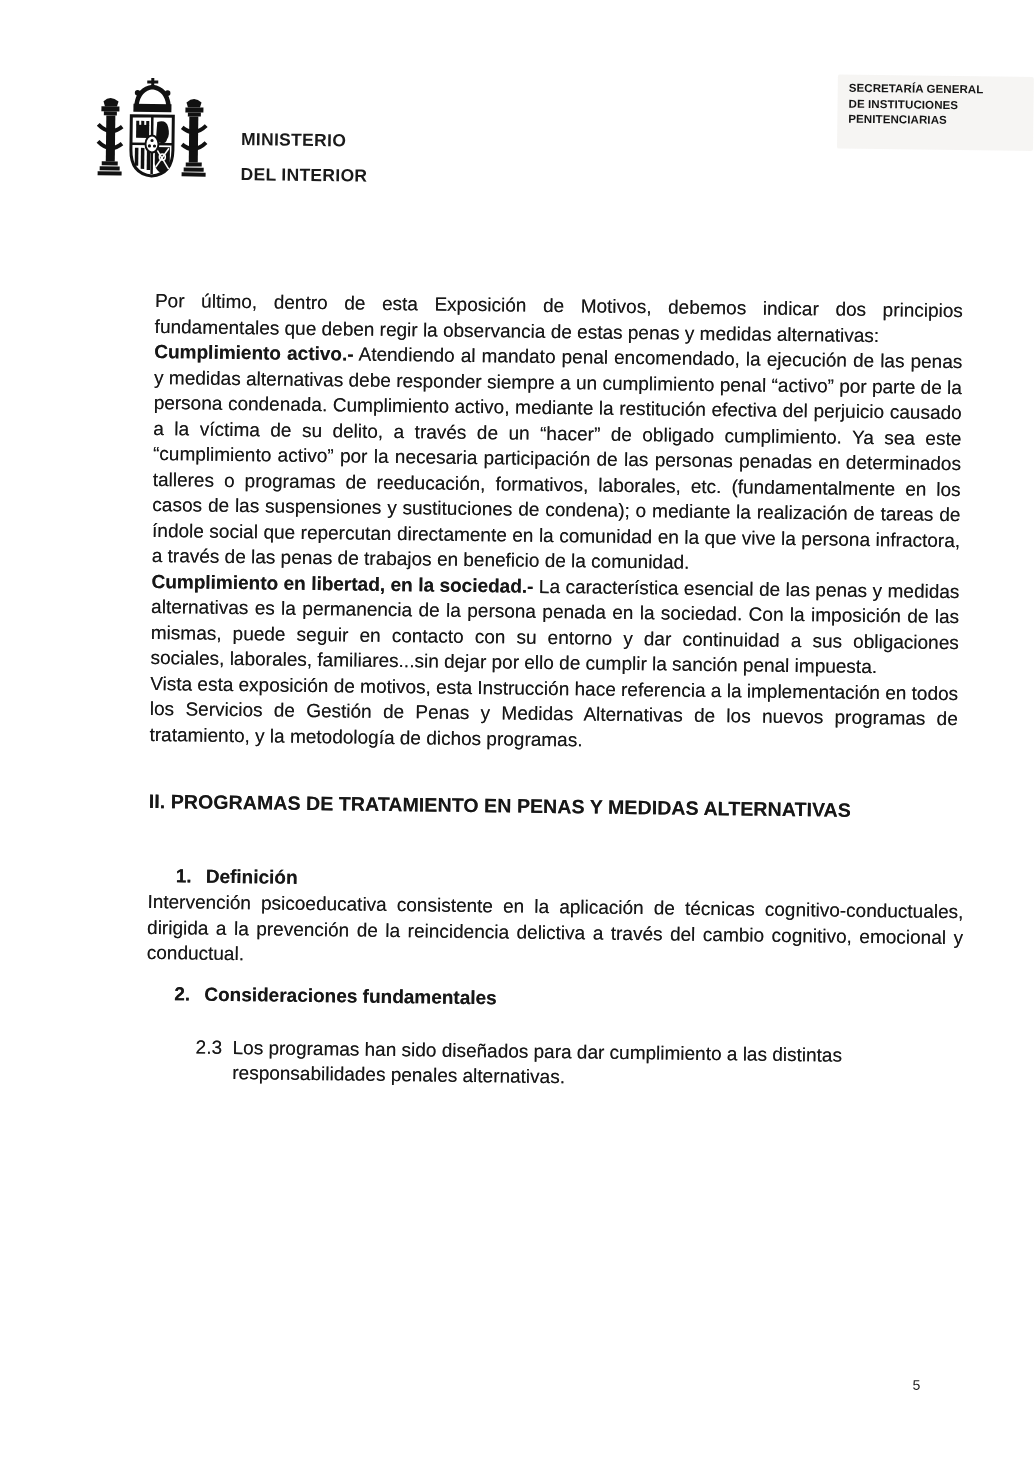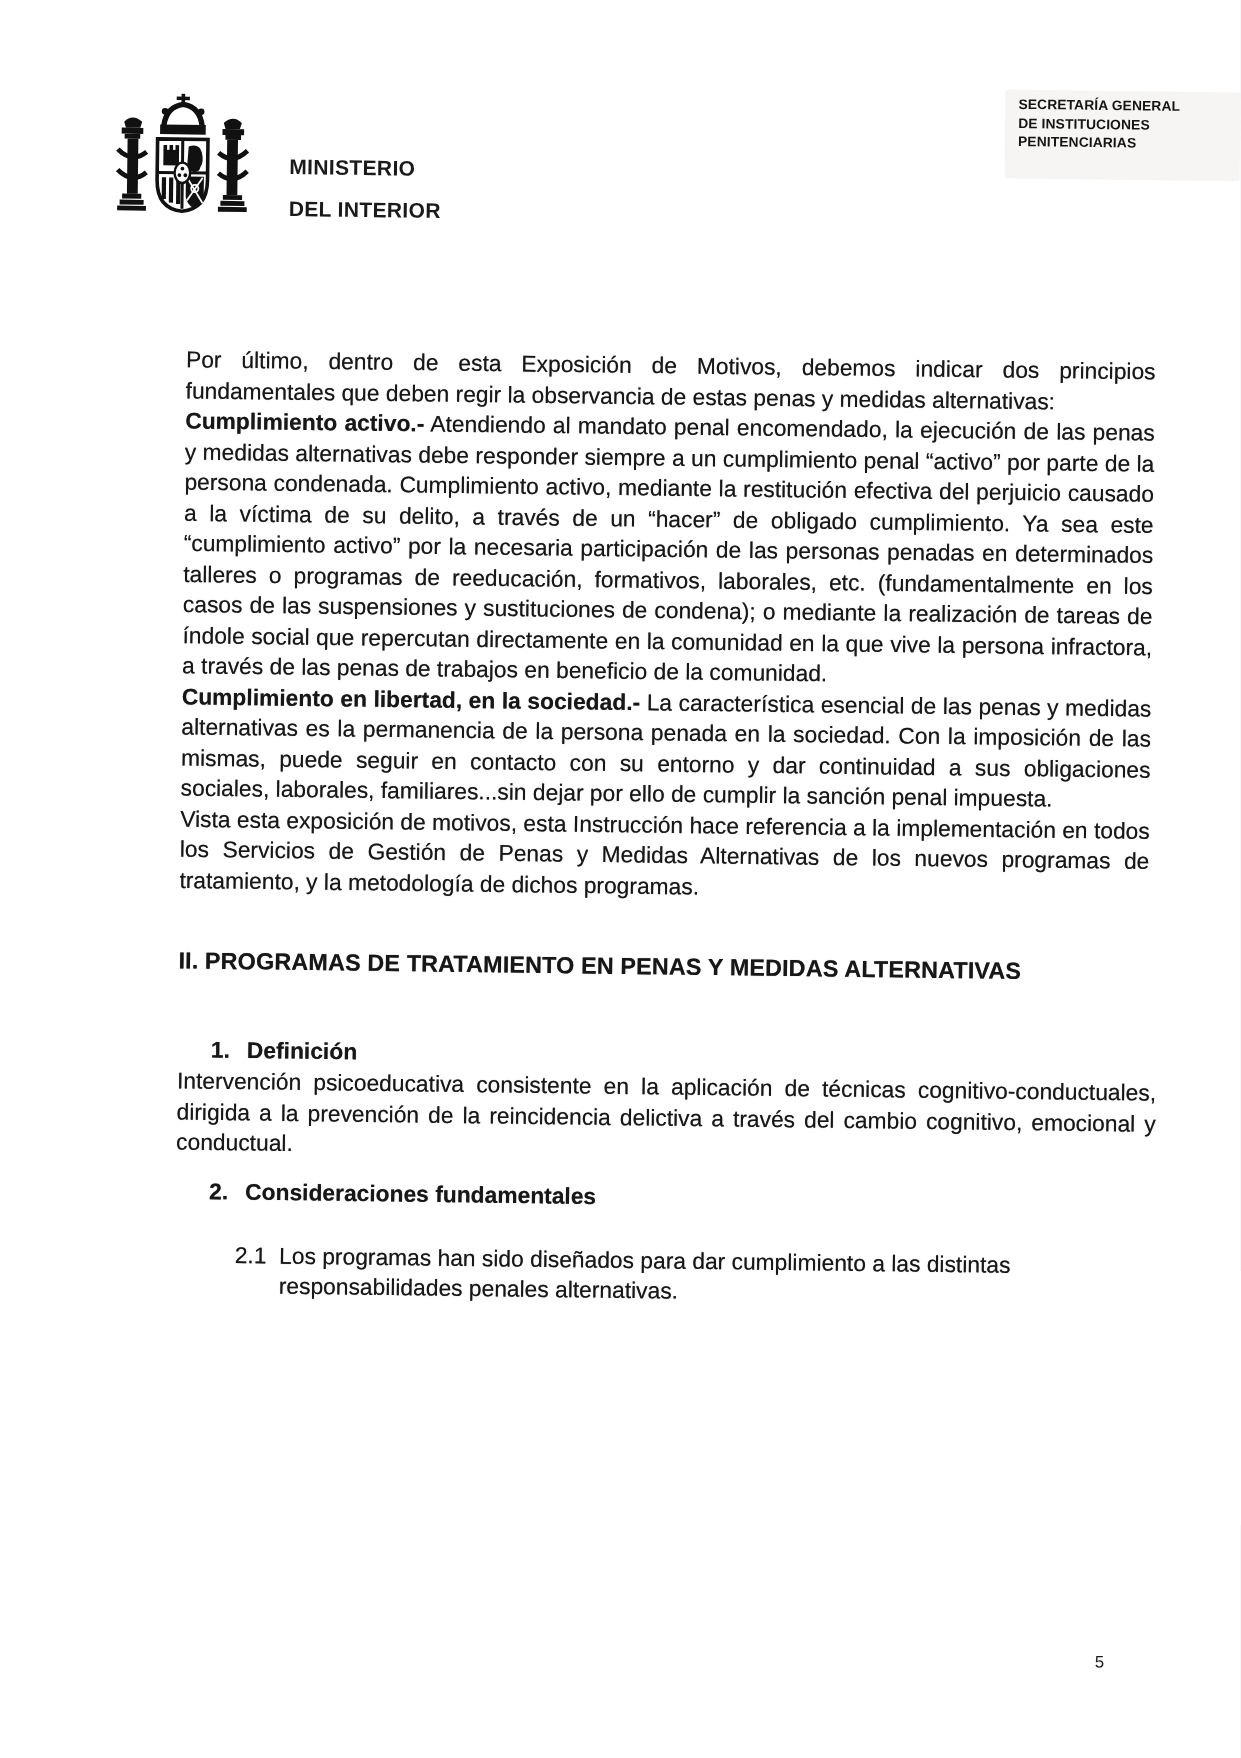--- a/index.html
+++ b/index.html
@@ -149,21 +149,21 @@
       </div>
 
       <p class="p-definition">Intervención psicoeducativa consistente en la aplicación de técnicas cognitivo-conductuales, dirigida a la prevención de la reincidencia delictiva a través del cambio cognitivo, emocional y conductual.</p>
 
       <div class="subheading sub-cons">
         <span class="num">2.</span>
         <span>Consideraciones fundamentales</span>
       </div>
 
       <div class="numbered-item">
-        <span class="num">2.1</span>
+        <span class="num">2.3</span>
         <span class="itxt">Los programas han sido diseñados para dar cumplimiento a las distintas responsabilidades penales alternativas.</span>
       </div>
 
     </div>
 
     <div class="pagenum">5</div>
 
   </div>
 </div>
 

